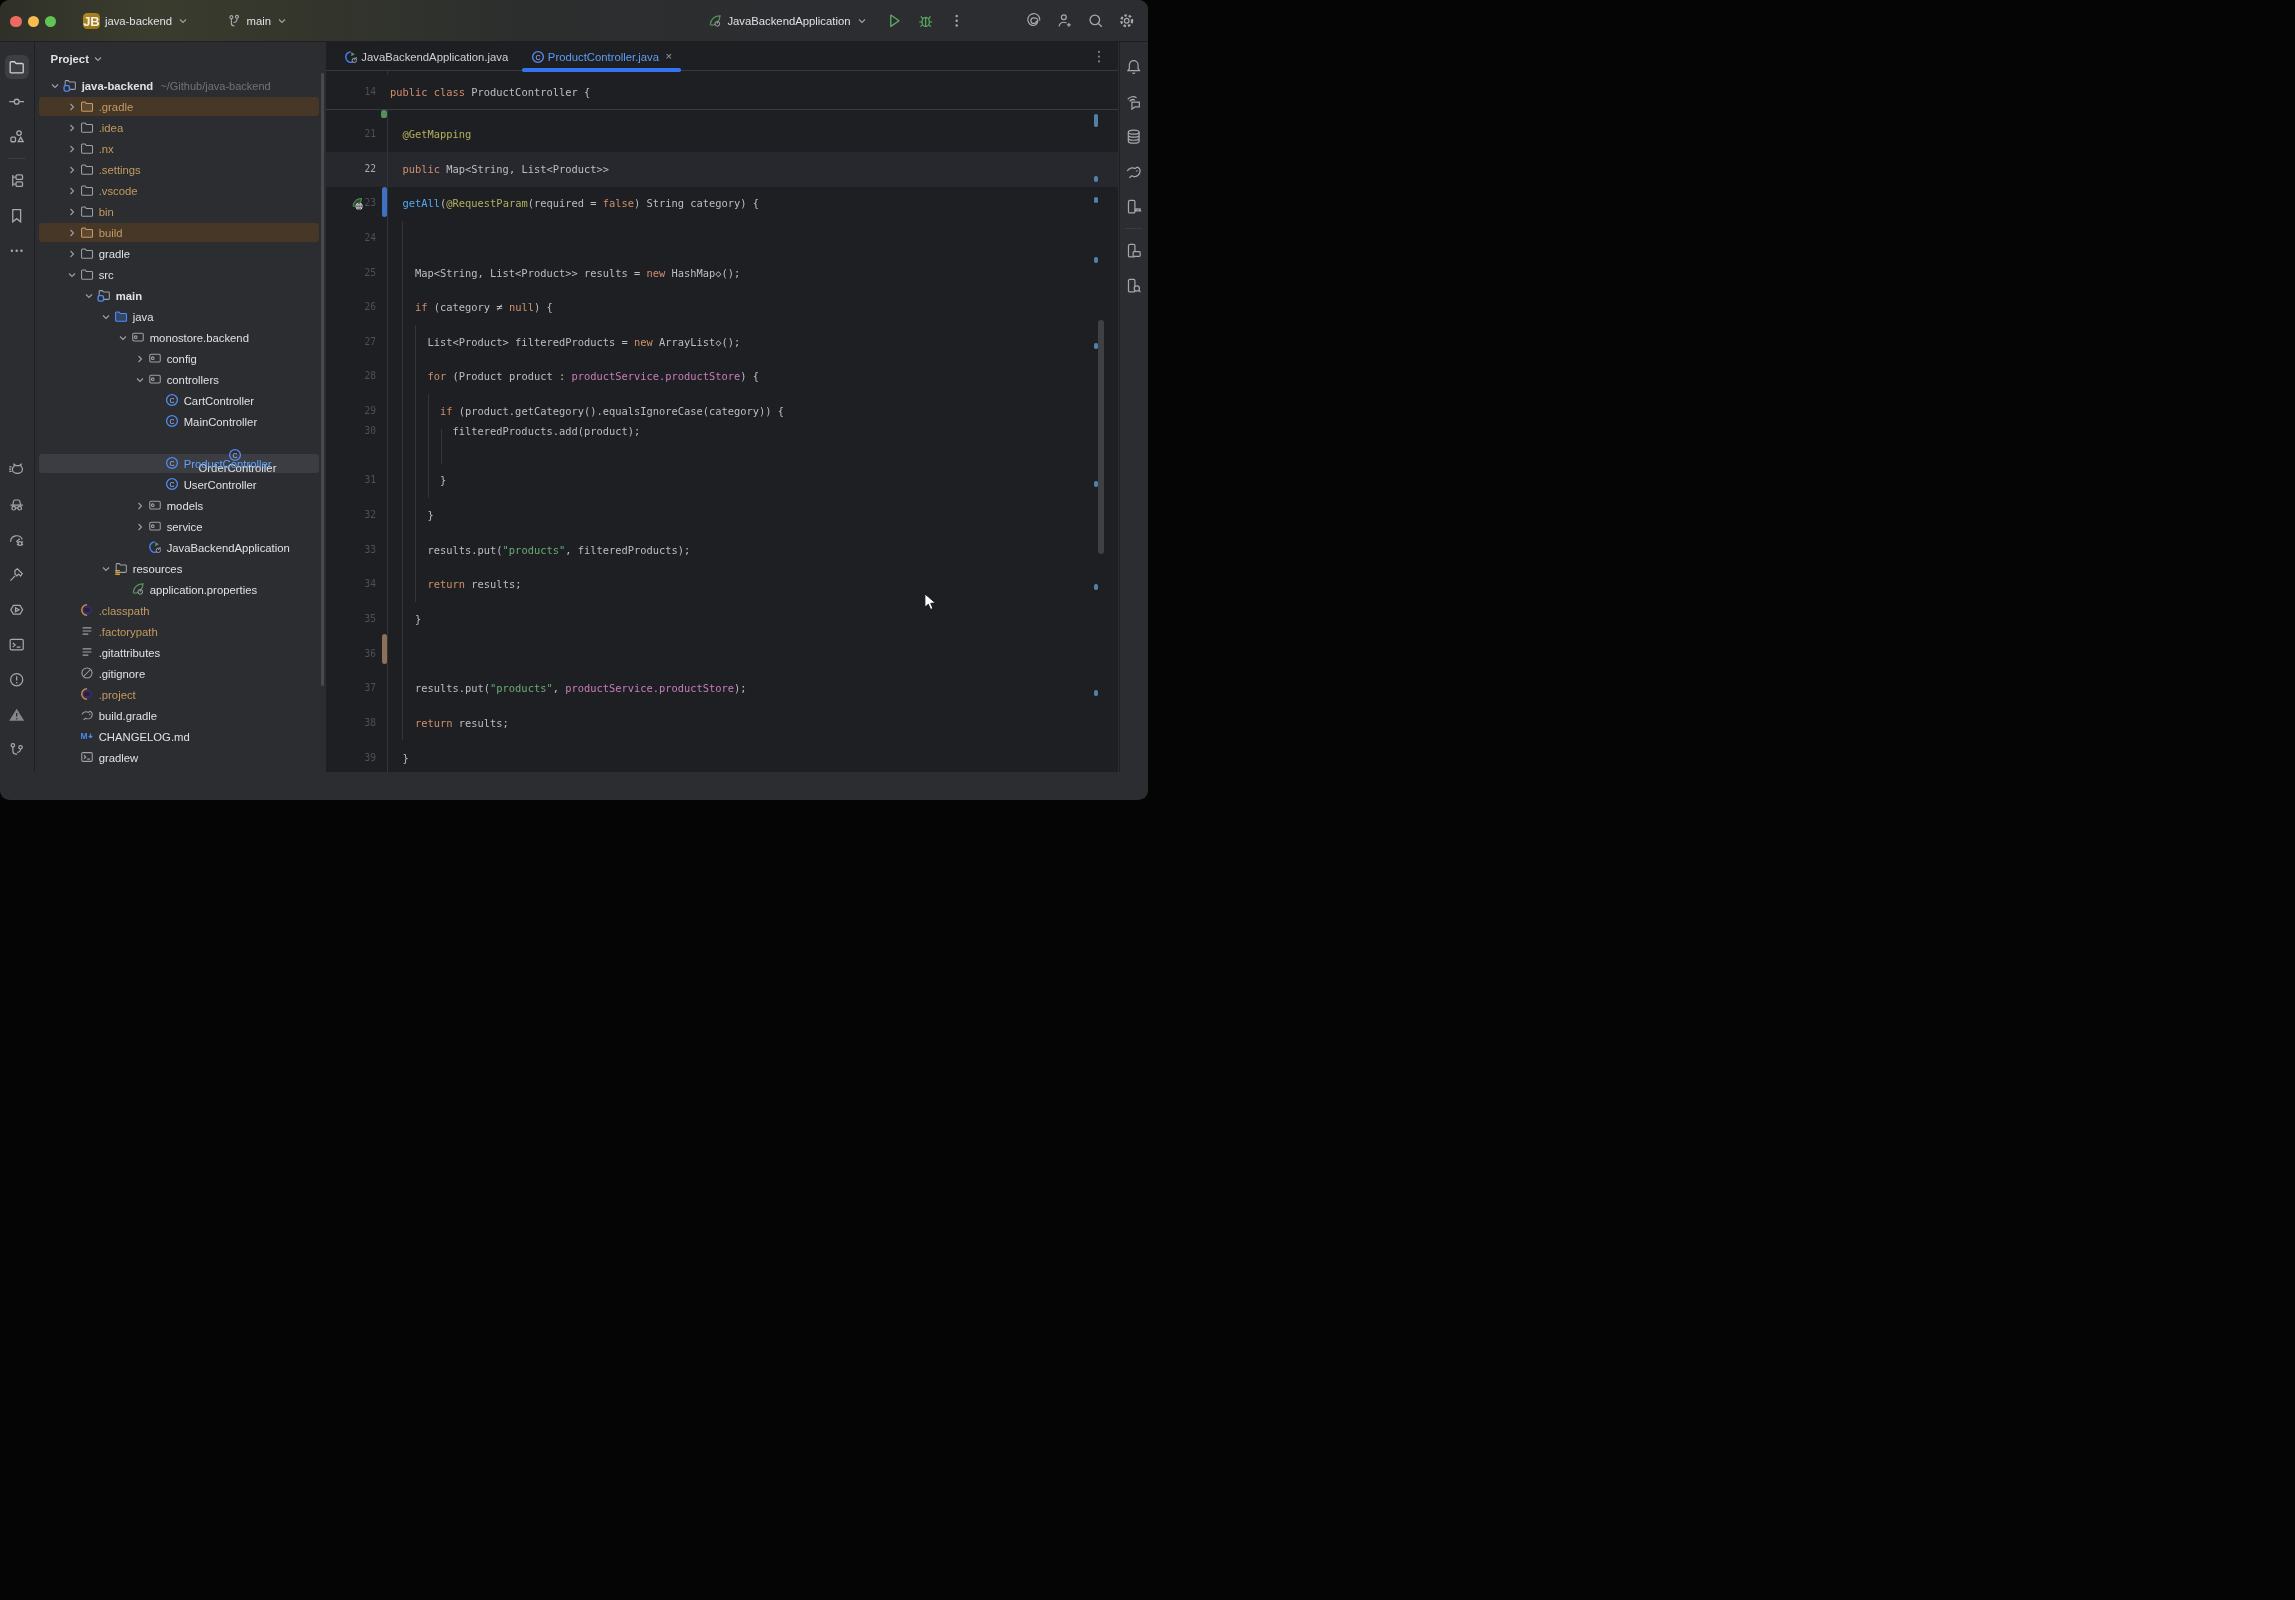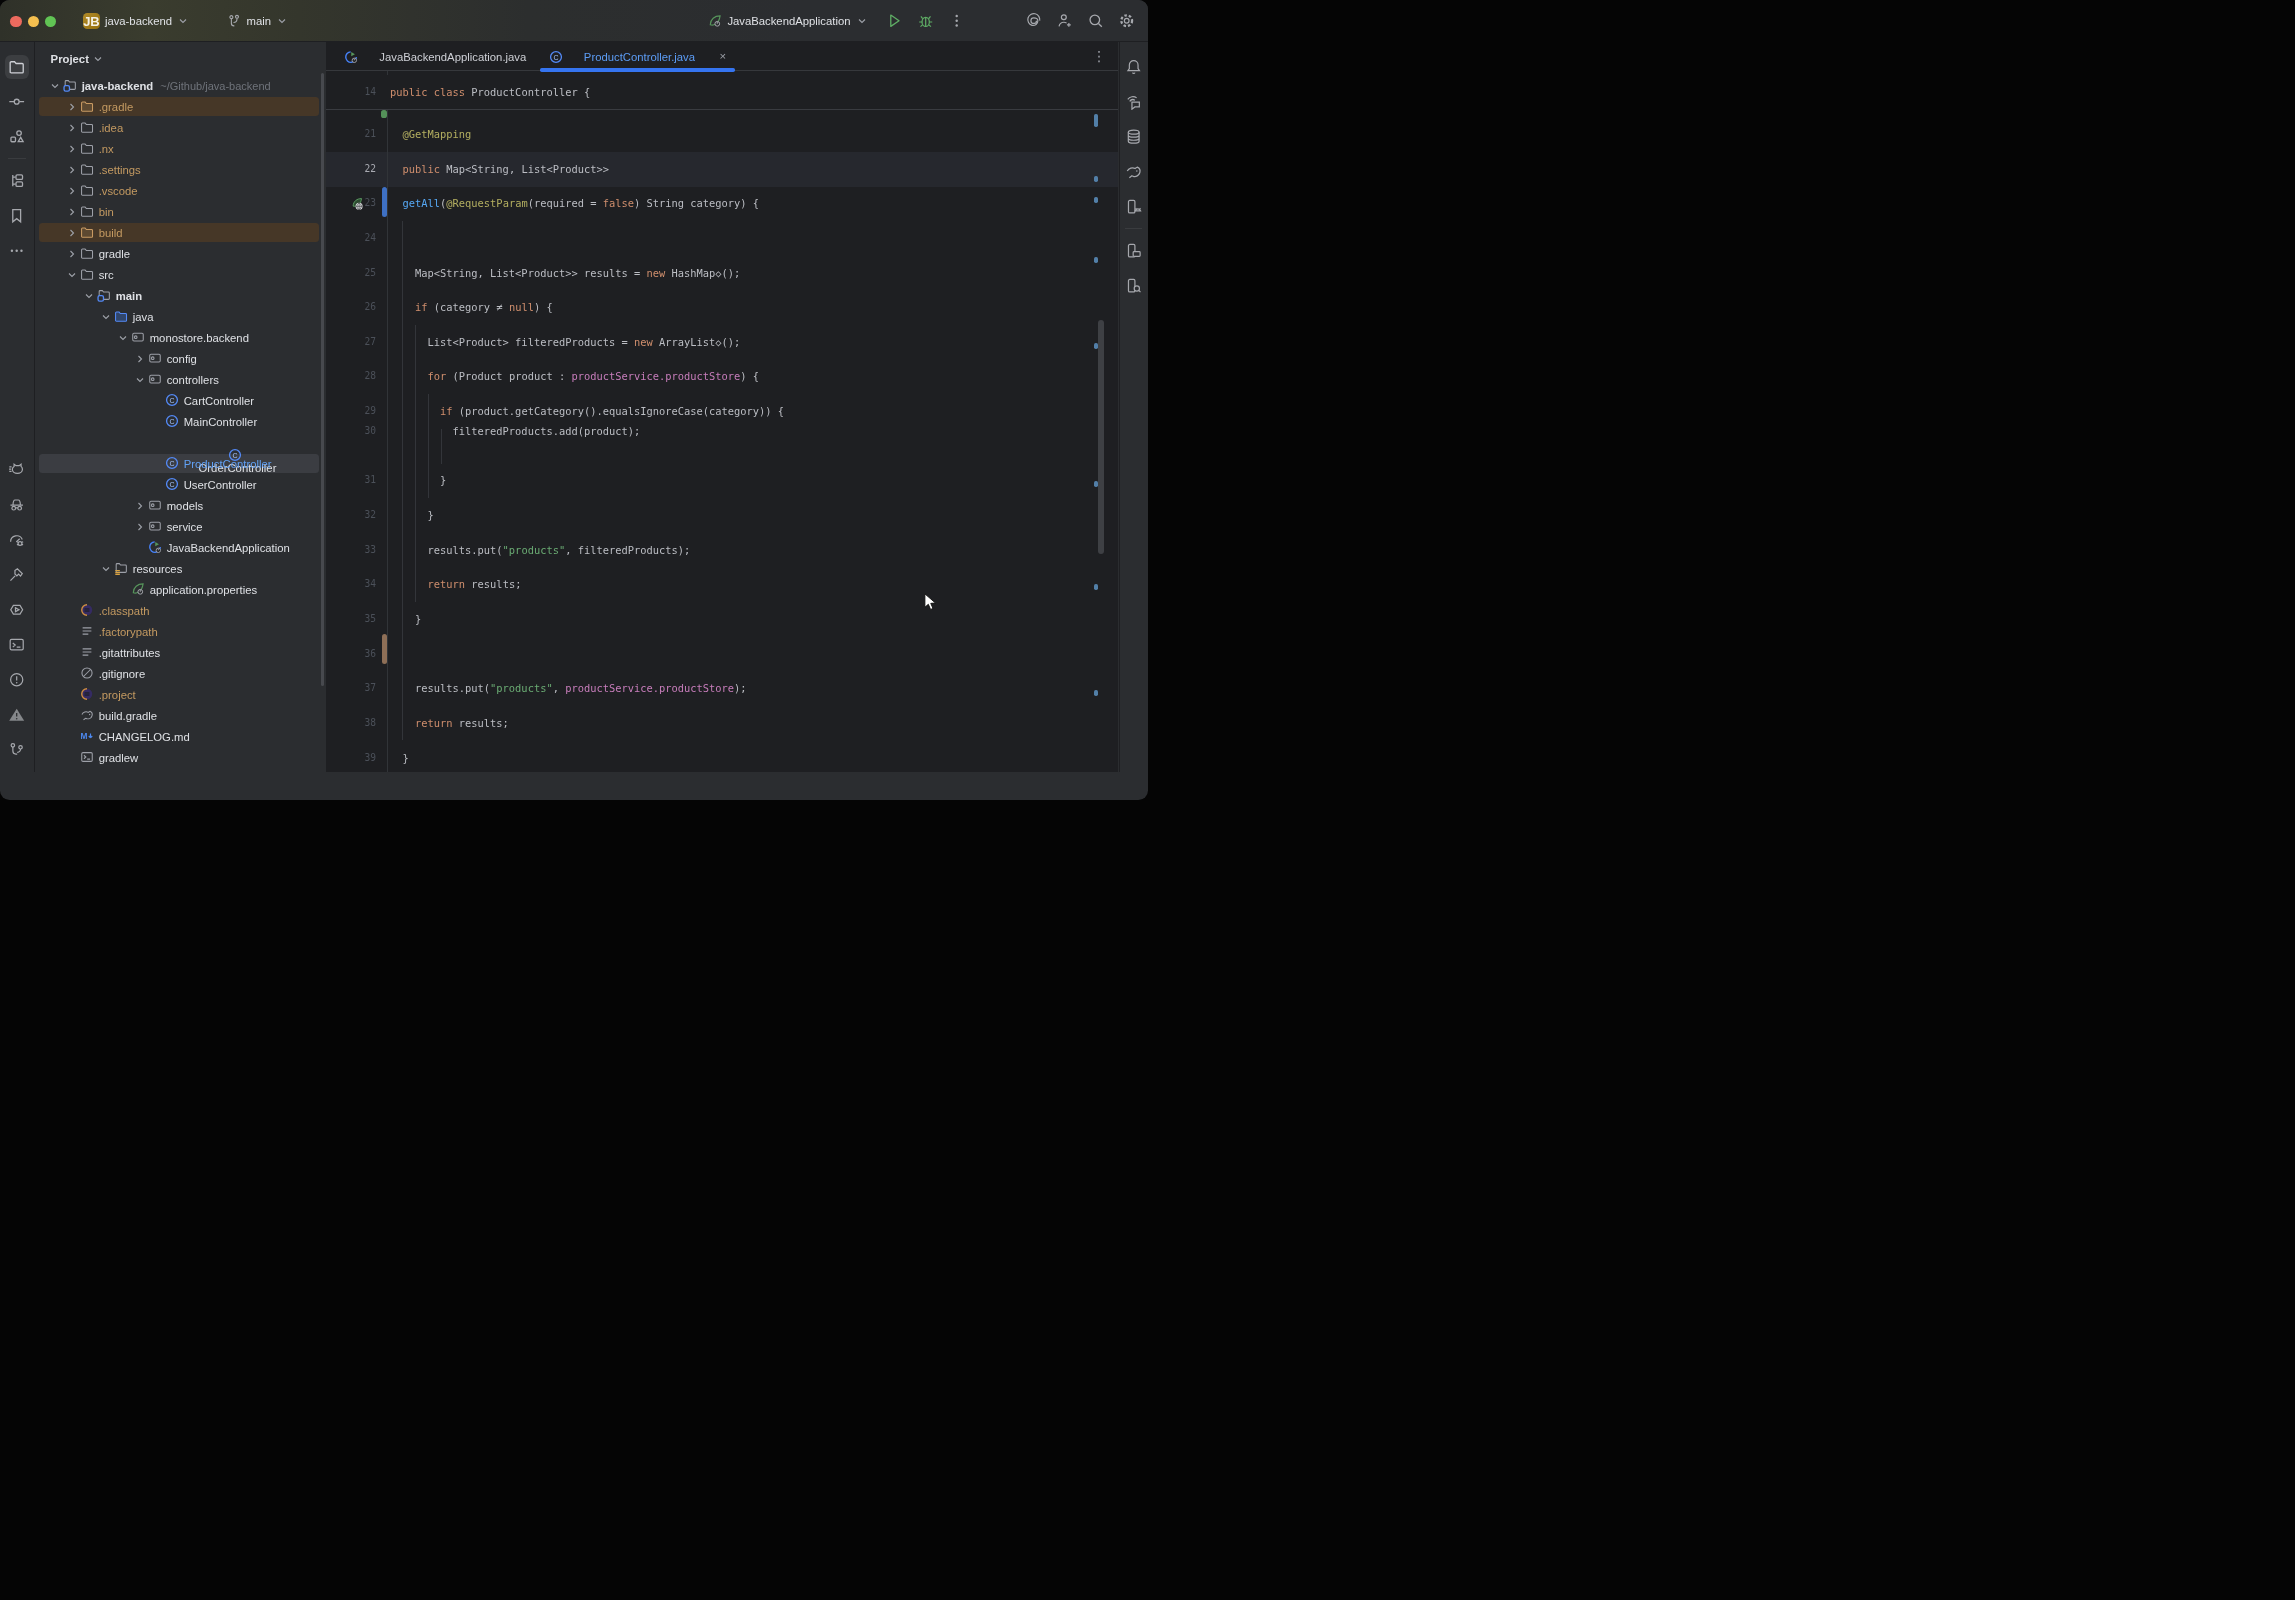--- a/index.html
+++ b/index.html
@@ -46,21 +46,21 @@
   .tree-icon{width:14.8px;height:14.8px;flex:0 0 14.8px;display:flex;align-items:center;justify-content:center;margin-right:4.3px;}
   .t-excluded{color:#C49A61;}
   .t-selected{color:#61A1F5;}
   .t-bold{font-weight:bold;}
   .t-path{color:#6F737A;margin-left:7px;font-size:11px;}
   #pp-scroll{position:absolute;right:1.7px;top:31px;width:3.5px;height:613px;border-radius:1.7px;background:#47494E;}
   
   #editor{position:absolute;left:326px;top:0;width:792px;height:100%;background:#1E1F22;}
   #tabbar{position:absolute;left:0;top:0;width:100%;height:29px;display:flex;align-items:center;
     border-bottom:0.9px solid #36383C;box-sizing:border-box;padding-left:7px;}
-  .tab{position:relative;height:29px;display:flex;align-items:center;gap:21px;padding:0 11.3px;font-size:11.3px;color:#CED0D6;}
+  .tab{position:relative;height:29px;display:flex;align-items:center;gap:3px;padding:0 11.3px;font-size:11.3px;color:#CED0D6;}
   .tab .ticon{width:14px;height:14px;display:flex;}
   .tab.active{color:#5C9CF5;}
   .tab.active::after{content:"";position:absolute;left:2.6px;right:2.6px;bottom:-0.9px;height:3.5px;border-radius:1.7px;background:#3574F0;}
   .tab-close{margin-left:3.5px;color:#9DA0A8;font-size:11.3px;line-height:1;}
   #tab-more{margin-left:auto;padding-right:12px;color:#9DA0A8;}
   #code-area{position:absolute;left:0;top:29px;width:100%;height:701px;overflow:hidden;
     font-family:"DejaVu Sans Mono",monospace;font-size:10.4px;}
   #caret-row{position:absolute;left:0;top:81px;width:792px;height:35px;background:#26282E;}
   #gutter-sep{position:absolute;left:61px;top:0;width:0.9px;height:100%;background:#313438;}
   .iguide{position:absolute;width:0.9px;background:#33353A;}

